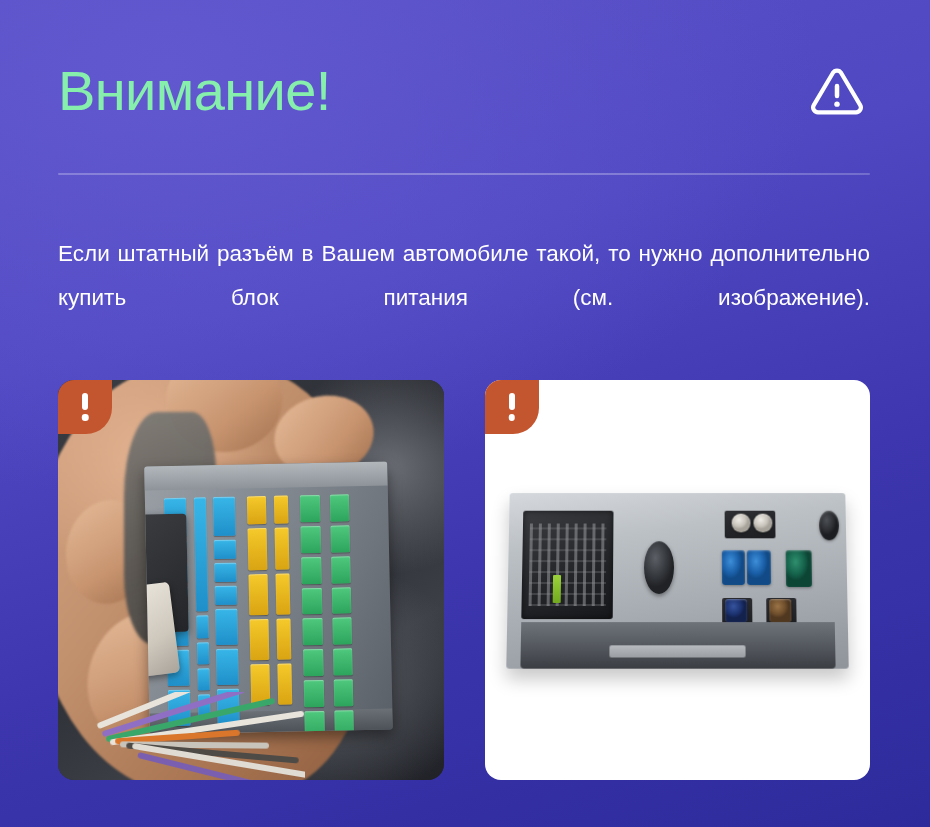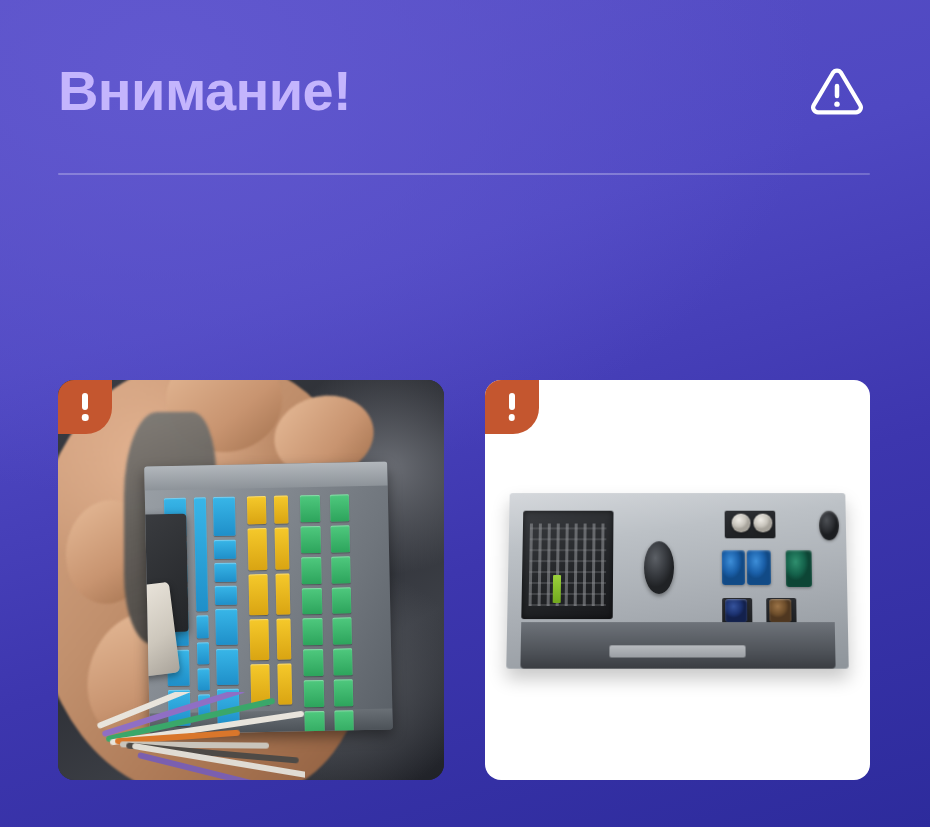--- a/index.html
+++ b/index.html
@@ -40,22 +40,22 @@
     top: 52px;
     width: 812px;
     height: 78px;
     display: flex;
     align-items: center;
     justify-content: space-between;
   }
 
   .title {
     font-size: 56px;
-    font-weight: 700;
-    color: #c4b5fd;
+    font-weight: 400;
+    color: #86efac;
     letter-spacing: -0.6px;
     line-height: 1;
     white-space: nowrap;
   }
 
   .warn-icon {
     width: 58px;
     height: 58px;
     flex: 0 0 auto;
     margin-right: 4px;
@@ -381,20 +381,21 @@
 
     <svg class="warn-icon" viewBox="0 0 64 64">
       <path d="M32 9.5c1.9 0 3.6 1 4.6 2.6l21 35.5c1 1.7 1 3.7 0 5.3-1 1.6-2.7 2.6-4.6 2.6H11c-1.9 0-3.6-1-4.6-2.6-1-1.6-1-3.6 0-5.3l21-35.5c1-1.6 2.7-2.6 4.6-2.6z" fill="none" stroke="#ffffff" stroke-width="4.6" stroke-linejoin="round"></path>
       <rect x="29.5" y="24" width="5" height="16" rx="2.5" fill="#ffffff"></rect>
       <circle cx="32" cy="46.5" r="3" fill="#ffffff"></circle>
     </svg>
   </div>
 
   <div class="divider"></div>
 
+  <div class="copy">Если штатный разъём в Вашем автомобиле такой, то нужно дополнительно купить блок питания (см. изображение).</div>
 
   <div class="cards">
 
     <div class="card card-photo">
       <div class="badge">
         <span class="bang-bar"></span>
         <span class="bang-dot"></span>
       </div>
 
       <div class="photo-art">

